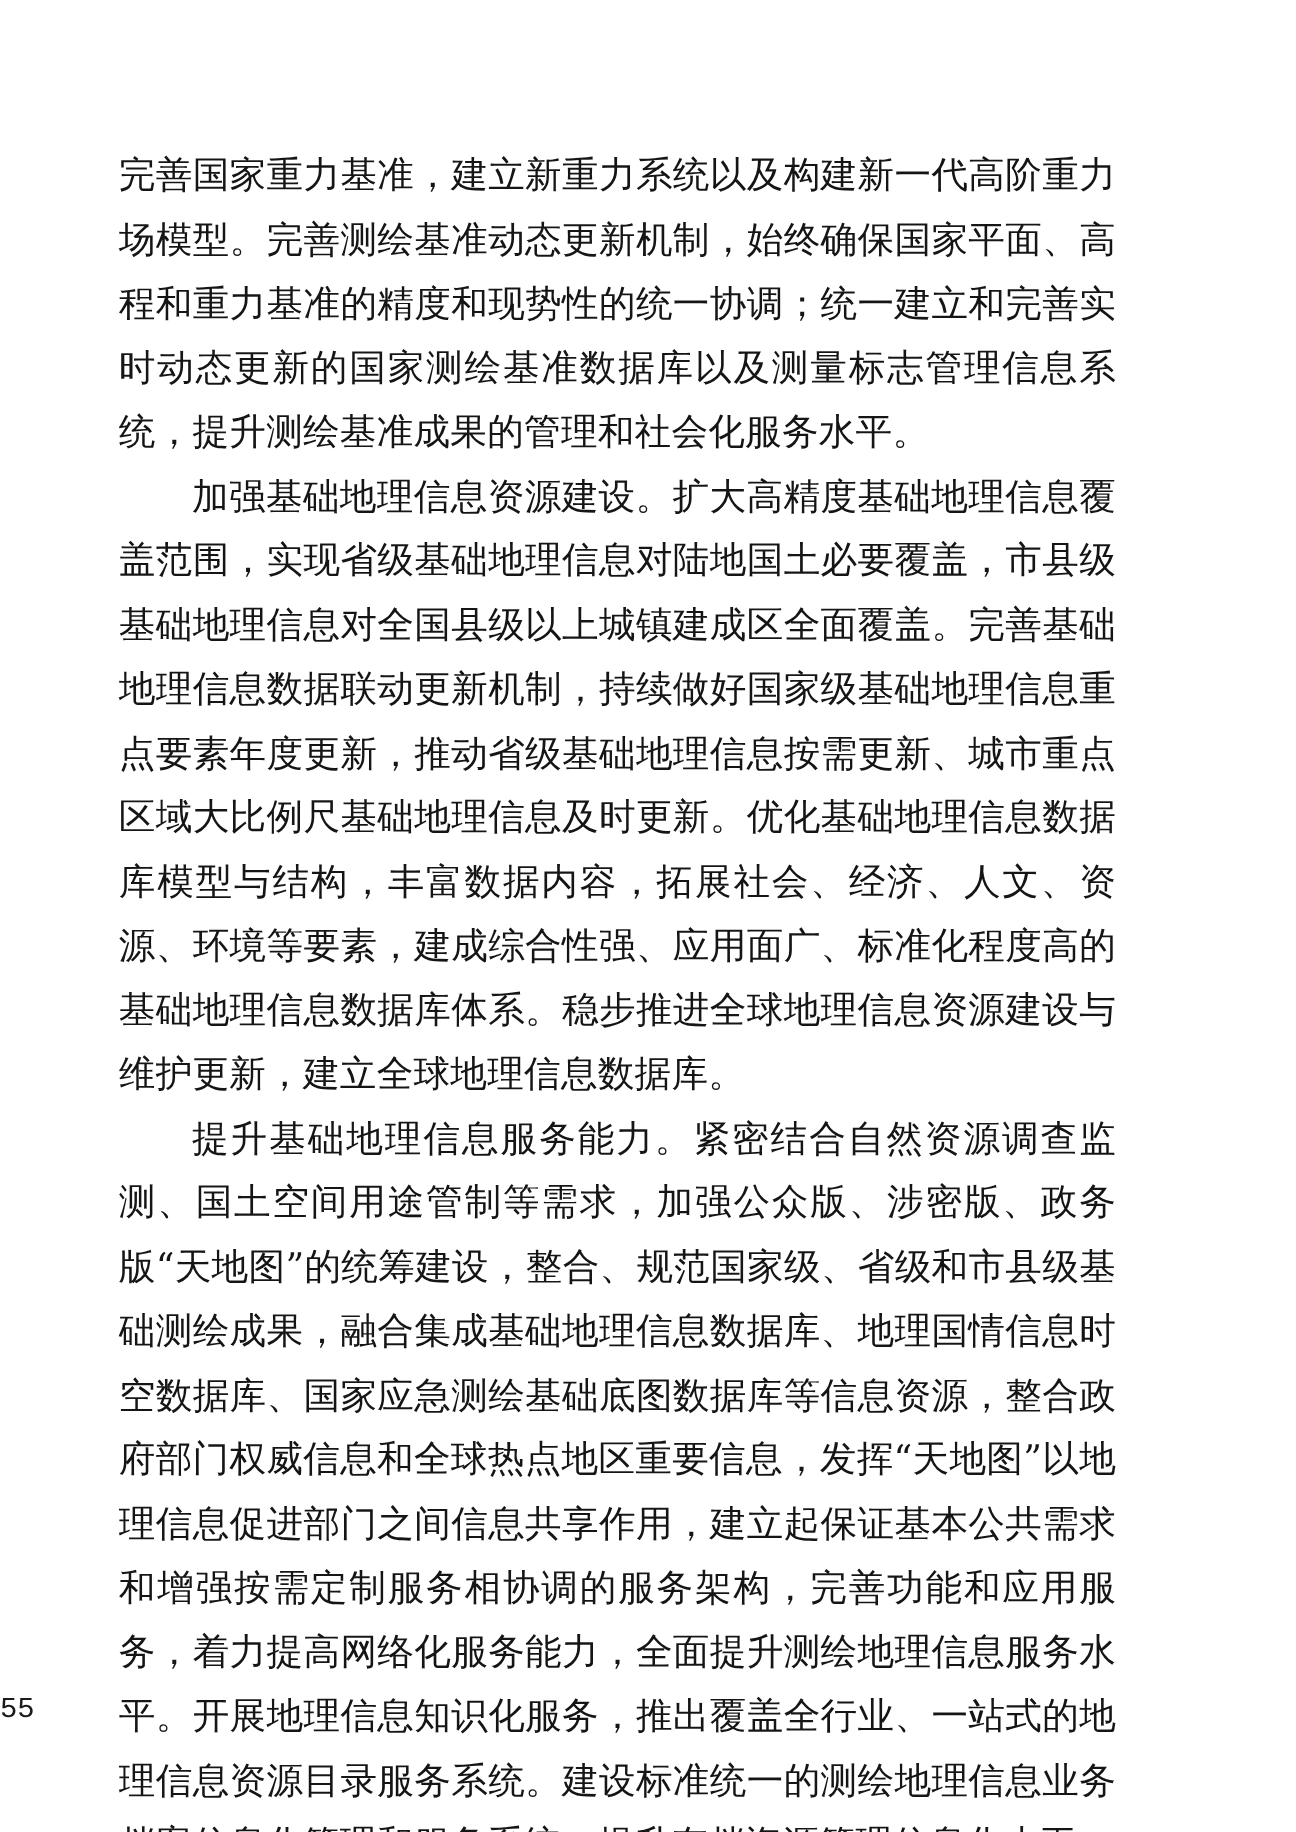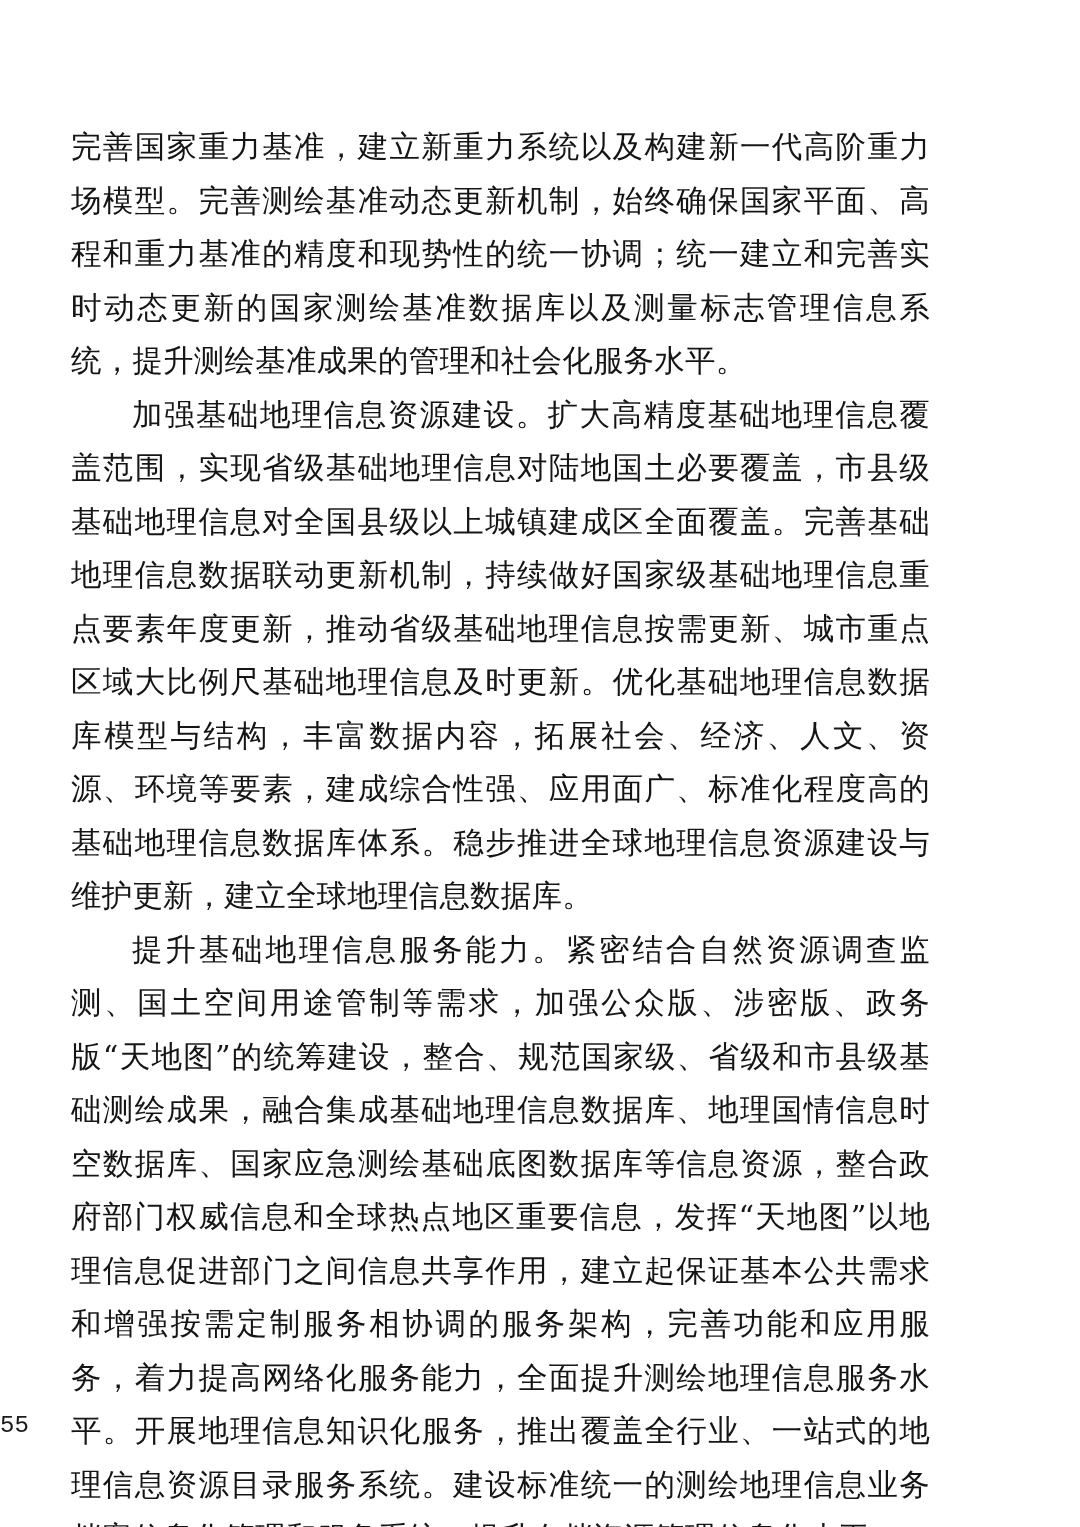--- a/index.html
+++ b/index.html
@@ -14,21 +14,21 @@
     color: #1a1a1a;
     position: relative;
     overflow: hidden;
   }
   .page {
     position: absolute;
     left: 0; top: 0;
     width: 1080px;
     height: 1527px;
     box-sizing: border-box;
-    padding: 120px 150px 60px 71px;
+    padding: 120px 150px 60px 99px;
   }
   .body-text {
     font-size: 30.5px;
     line-height: 53.5px;
     text-align: justify;
     text-justify: inter-ideograph;
     letter-spacing: 0.2px;
     color: #151515;
   }
   .body-text p {

